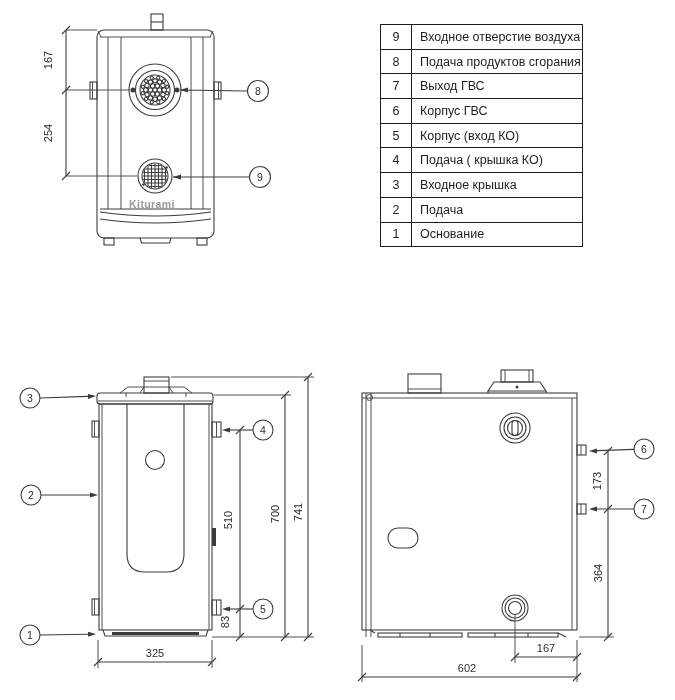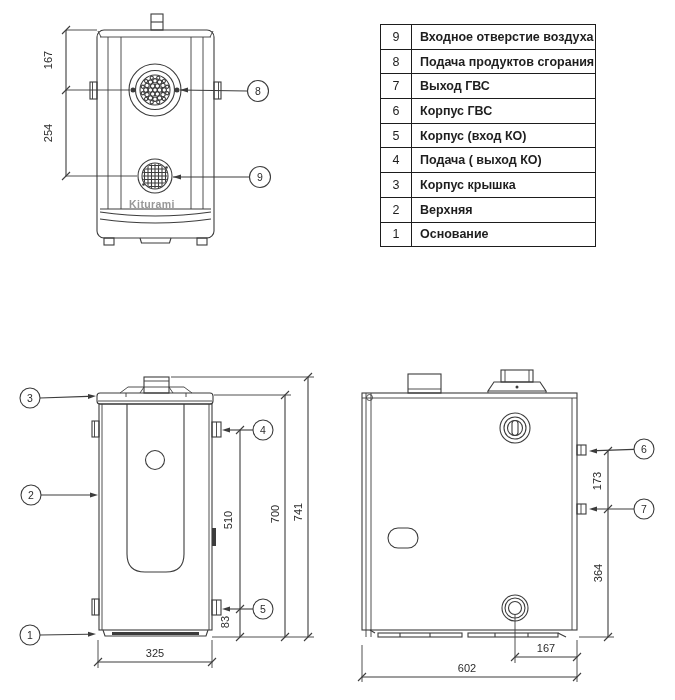--- a/index.html
+++ b/index.html
@@ -20,21 +20,21 @@
   text.dim  { font:11px "Liberation Sans", sans-serif; fill:#2d2d2d; text-anchor:middle; }
   text.cnum { font:10.5px "Liberation Sans", sans-serif; fill:#2d2d2d; text-anchor:middle; }
   text.logo { font:bold 10.5px "Liberation Sans", sans-serif; fill:#979797; letter-spacing:0.4px; text-anchor:middle; }
 
   
   table.legend { position:absolute; left:380px; top:24px; border-collapse:collapse;
                  background:#fff; }
   table.legend td { border:1.6px solid #1d1d1d; height:24.7px; box-sizing:border-box;
                     font:12.5px "Liberation Sans", sans-serif; color:#1e1e1e; white-space:nowrap; }
   table.legend td.num   { width:31px;  text-align:center; }
-  table.legend td.label { width:161px; padding-left:8px;font-weight:bold; }
+  table.legend td.label { width:161px; padding-left:8px; }
 </style>
 </head>
 <body>
 
 <div id="stage">
 
   <svg width="675" height="700" viewBox="0 0 675 700">
     <defs>
       <clipPath id="airclip">
           <circle cx="155" cy="176" r="12.3"></circle>
@@ -391,29 +391,29 @@
       <tr>
         <td class="num">6</td>
         <td class="label">Корпус ГВС</td>
       </tr>
       <tr>
         <td class="num">5</td>
         <td class="label">Корпус  (вход КО)</td>
       </tr>
       <tr>
         <td class="num">4</td>
-        <td class="label">Подача ( выход КО)</td>
+        <td class="label">Подача ( крышка КО)</td>
       </tr>
       <tr>
         <td class="num">3</td>
-        <td class="label">Корпус крышка</td>
+        <td class="label">Входное крышка</td>
       </tr>
       <tr>
         <td class="num">2</td>
-        <td class="label">Верхняя</td>
+        <td class="label">Подача</td>
       </tr>
       <tr>
         <td class="num">1</td>
         <td class="label">Основание</td>
       </tr>
     </tbody>
   </table>
 
 </div>
 

